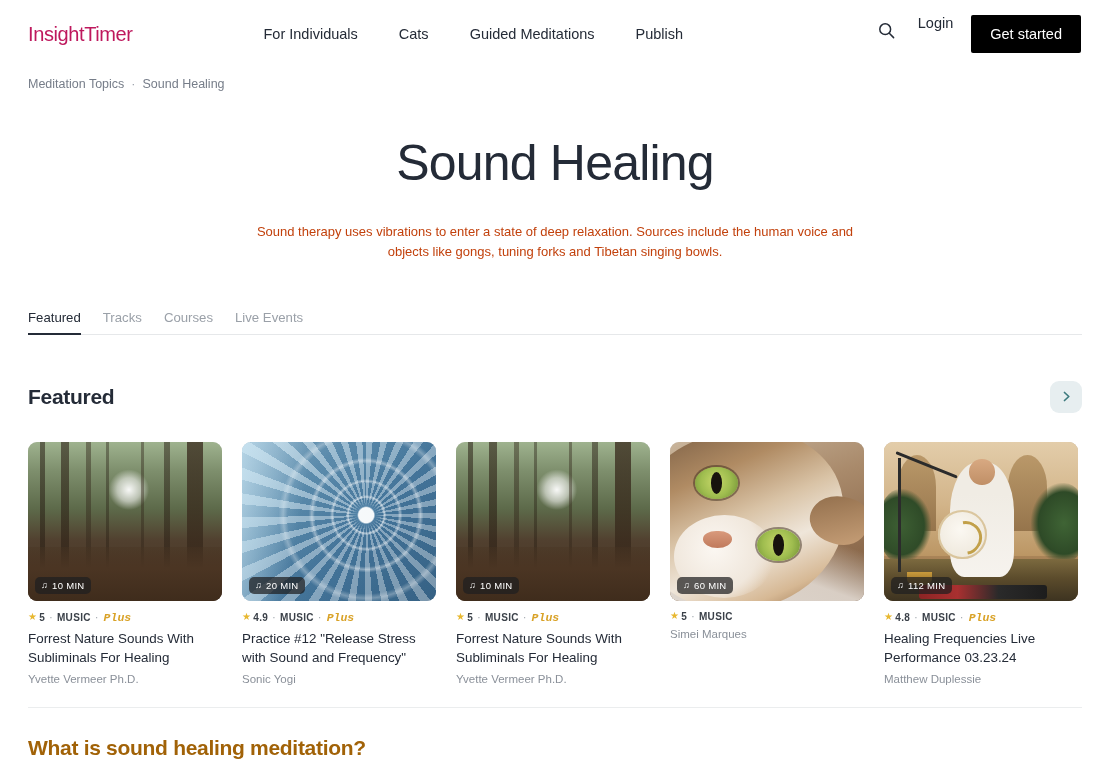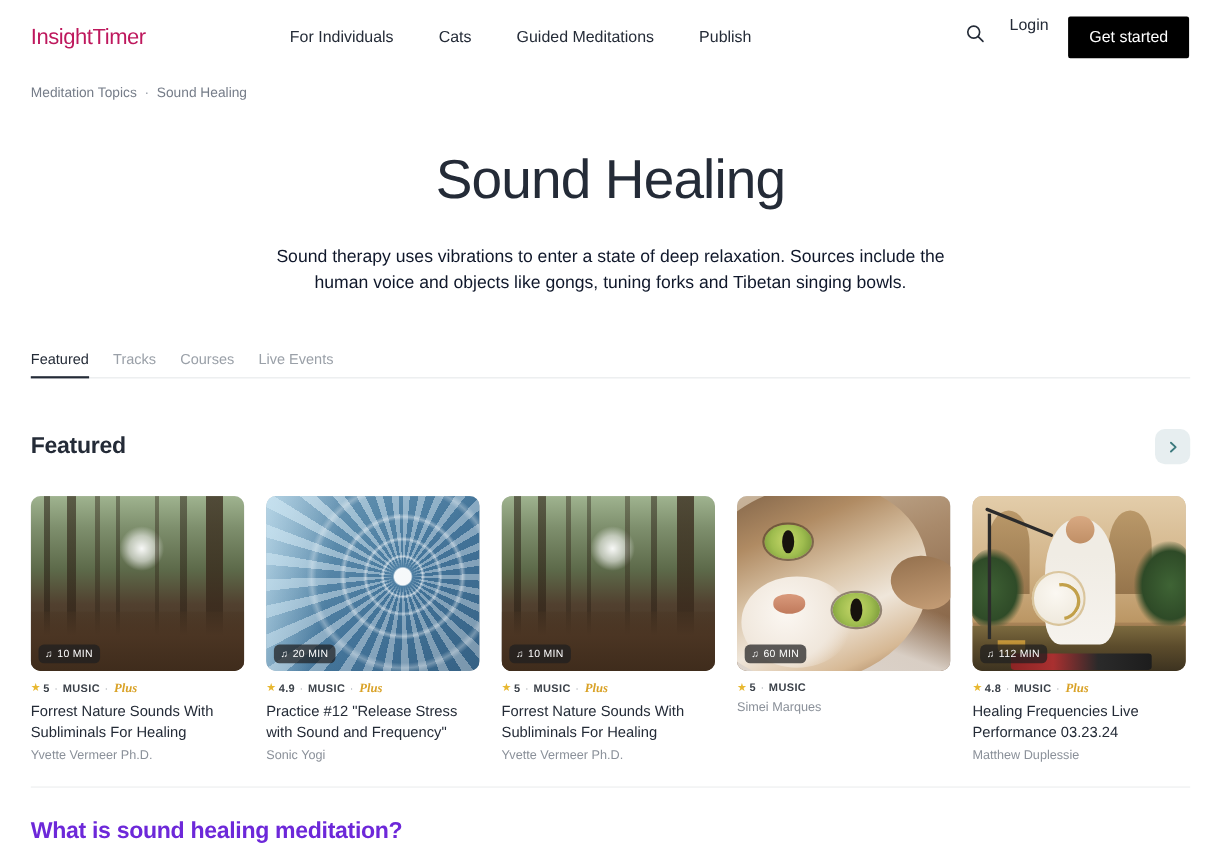--- a/index.html
+++ b/index.html
@@ -95,23 +95,23 @@
   .hero h1 {
     font-size: 50px;
     font-weight: 500;
     letter-spacing: -0.8px;
     color: #242b37;
     line-height: 1.12;
   }
   .hero p {
     max-width: 610px;
     margin: 31px auto 16px;
-    font-size: 16px;
+    font-size: 13px;
     line-height: 1.55;
-    color: #0f172a;
+    color: #c2410c;
     font-weight: 400;
   }
 
   
   .tabs-wrap {
     margin-top: 48px;
     padding: 0 28px;
     position: relative;
   }
   .tabs {
@@ -213,21 +213,21 @@
     font-size: 10px;
     letter-spacing: 0.35px;
     color: #4a5059;
     white-space: nowrap;
   }
   .meta .star { color: #e8b830; font-size: 10px; margin-right: 2px; line-height: 1; }
   .meta .rating { font-weight: 600; color: #3b4149; }
   .meta .dot { margin: 0 4px; color: #9aa0a8; }
   .meta .cat { font-weight: 600; color: #3b4149; }
   .meta .plus {
-    font-family: Liberation Serif, serif;
+    font-family: Liberation Mono, monospace;
     font-style: italic;
     font-weight: 700;
     color: #d9a227;
     font-size: 11.5px;
     letter-spacing: 0;
     margin-left: 1px;
   }
 
   .card-title {
     margin-top: 5px;
@@ -249,21 +249,21 @@
   .section-rule-wrap { margin-top: 22px; }
 
   .bottom-head {
     padding: 0 28px;
     margin-top: 28px;
   }
   .bottom-head h2 {
     font-size: 21px;
     font-weight: 600;
     letter-spacing: -0.3px;
-    color: #6d28d9;
+    color: #a16207;
   }
 
   
   
   .art-forest {
     background:
       radial-gradient(circle 26px at 52% 30%, rgba(255,255,255,0.95) 0%, rgba(255,255,255,0.55) 45%, rgba(255,255,255,0) 78%),
       linear-gradient(180deg, #9fb38f 0%, #7e8f6d 18%, #5d6a4a 42%, #51402f 62%, #44311f 100%);
   }
   .art-forest .trunks {

